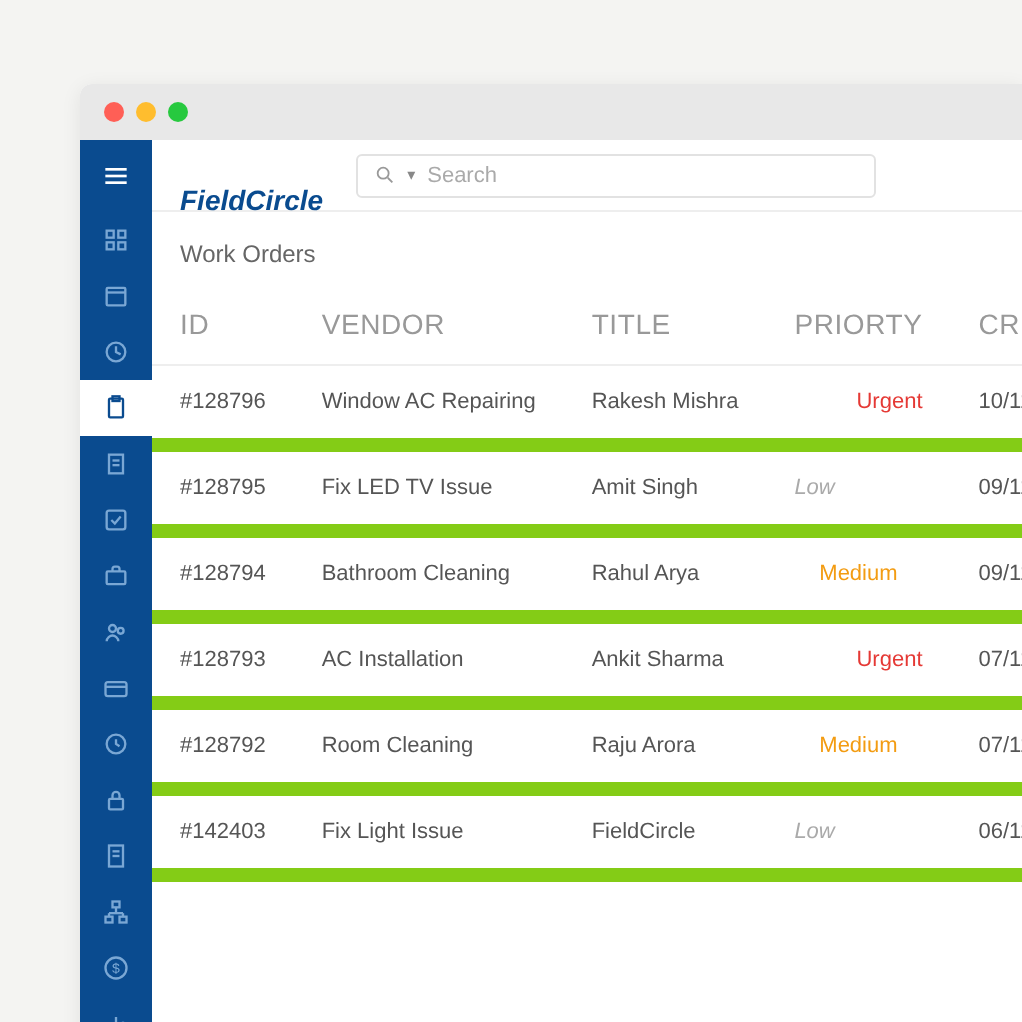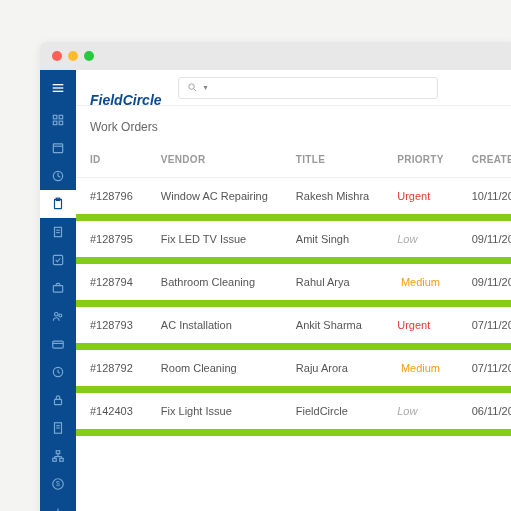--- a/index.html
+++ b/index.html
@@ -19,23 +19,23 @@
   .main { flex: 1; background: #fff; }
   .header { height: 36px; display: flex; align-items: center; padding: 0 14px; gap: 16px; border-bottom: 1px solid #eee; }
   .logo { font-weight: 700; font-style: italic; font-size: 14px; color: #0a4b8f; margin-top: 24px; }
   .searchwrap { flex: 1; display: flex; align-items: center; gap: 6px; border: 1px solid #e2e2e2; border-radius: 3px; height: 22px; padding: 0 8px; max-width: 260px; }
   .searchwrap svg { width: 11px; height: 11px; color: #999; }
   .searchwrap .caret { font-size: 8px; color: #888; }
   .searchwrap input { border: none; outline: none; font-size: 11px; flex: 1; color: #444; background: transparent; }
   .searchwrap input::placeholder { color: #aaa; }
   .page-title { padding: 14px 14px 10px; font-size: 12px; color: #666; font-weight: 500; }
   table { width: 100%; border-collapse: collapse; font-size: 11px; }
-  thead th { text-align: left; padding: 10px 14px 12px; color: #999; font-weight: 700; font-size: 10px; letter-spacing: 0.3px; border-bottom: 1px solid #eee; white-space: nowrap; }
+  thead th { text-align: left; padding: 10px 14px 12px; color: #999; font-weight: 400; font-size: 14px; letter-spacing: 0.3px; border-bottom: 1px solid #eee; white-space: nowrap; }
   tbody td { padding: 12px 14px; border-bottom: 7px solid #84cc16; color: #555; white-space: nowrap; }
-  .urgent { color: #e53935; }
+  .urgent { color: #e53935; text-align: right; }
   .medium { color: #f39c12; text-align: center; }
   .low { color: #aaa; font-style: italic; }
   .col-id { width: 74px; }
   .col-title { width: 118px; }
   .col-vendor { width: 82px; }
   .col-priority { width: 58px; text-align: center; }
 </style>
 </head>
 <body>
 
@@ -160,20 +160,21 @@
     </div>
     <div class="main">
       <div class="header">
         <div class="logo">FieldCircle</div>
         <div class="searchwrap">
           <svg viewBox="0 0 24 24" fill="none" stroke="currentColor" stroke-width="2">
               <circle cx="10" cy="10" r="6"></circle>
               <line x1="15" y1="15" x2="20" y2="20"></line>
             </svg>
           <span class="caret">▾</span>
+          <input type="text" placeholder="Search" style="">
         </div>
       </div>
       <div class="page-title">Work Orders</div>
       <table>
         <thead>
           <tr>
             <th class="col-id">ID</th>
             <th class="col-title">VENDOR</th>
             <th class="col-vendor">TITLE</th>
             <th class="col-priority">PRIORTY</th>

